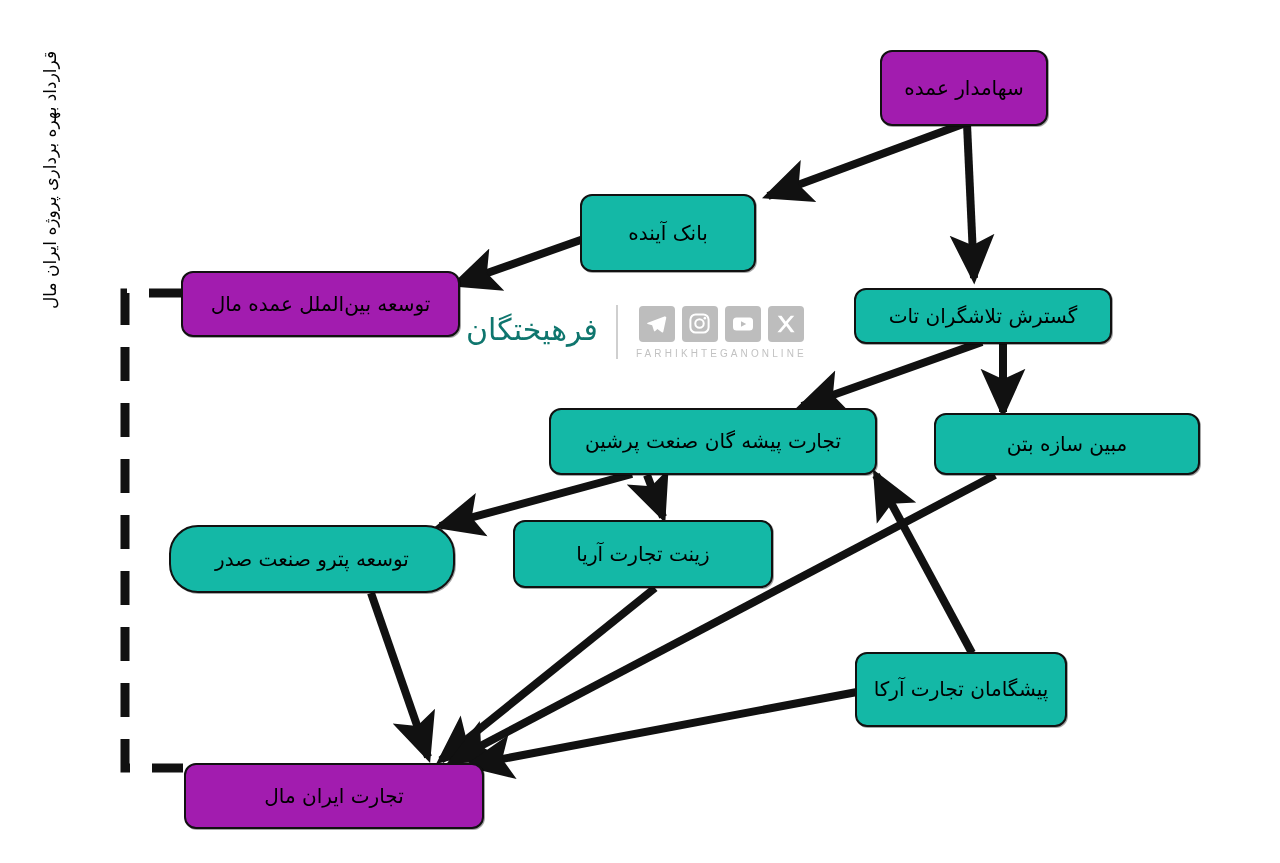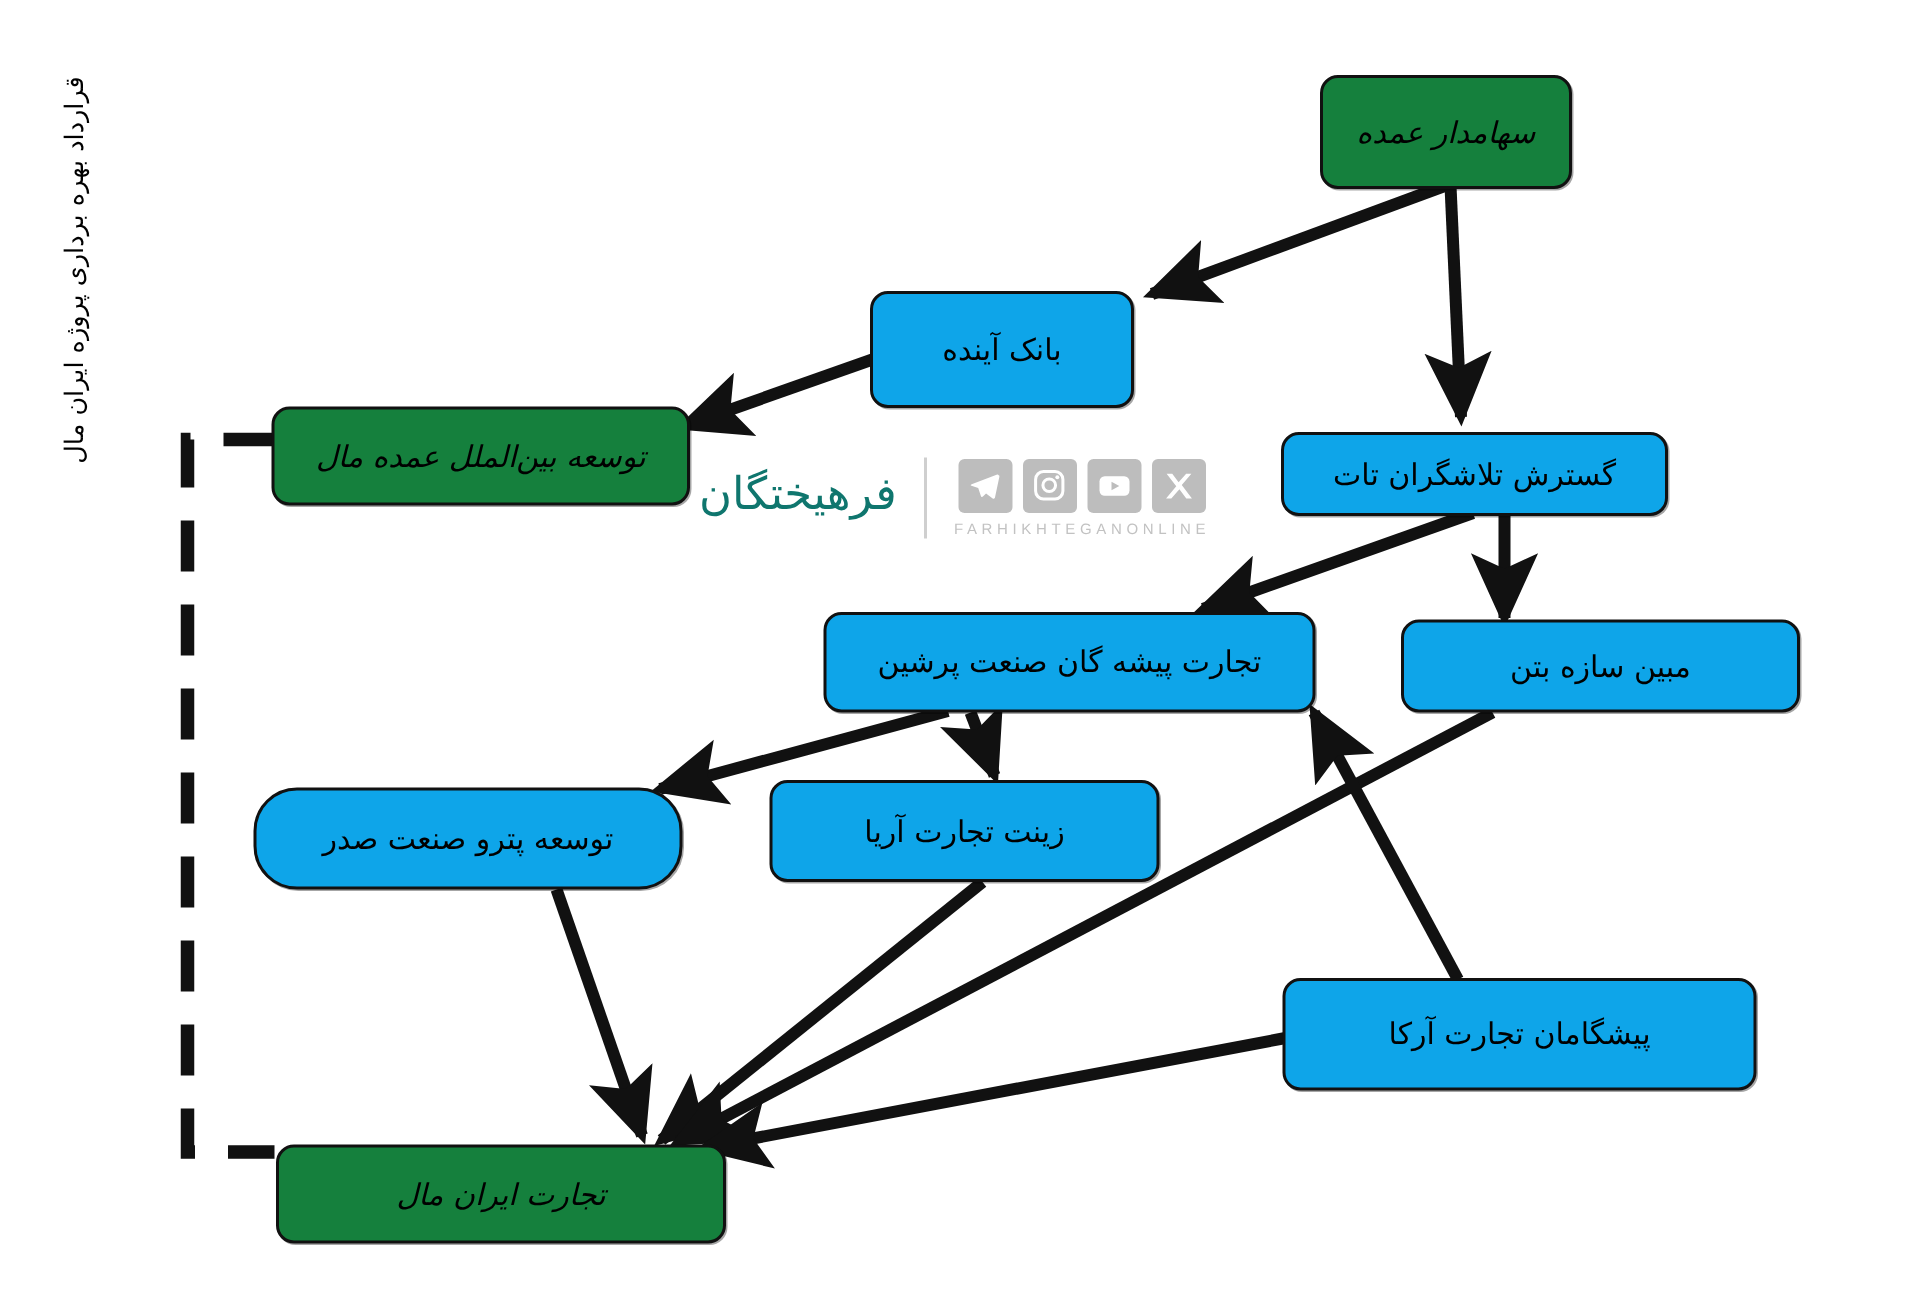--- a/index.html
+++ b/index.html
@@ -23,32 +23,31 @@
     inset: 0;
     width: 1280px;
     height: 863px;
     pointer-events: none;
   }
   .node {
     position: absolute;
     box-sizing: border-box;
     border: 2.5px solid #111111;
     border-radius: 12px;
-    background: #0ea5e9;
+    background: #14b8a6;
     display: flex;
     align-items: center;
     justify-content: center;
     text-align: center;
     direction: rtl;
     z-index: 3;
     box-shadow: 1px 1px 0 rgba(0,0,0,0.35);
   }
   .node.shaded {
-    background: #15803d;
-    font-style: italic;
+    background: #a21caf;
   }
   .node .label {
     font-size: 20px;
     line-height: 1.25;
     color: #000000;
     font-family: "DejaVu Sans", "Liberation Sans", sans-serif;
     padding: 0 8px;
     white-space: nowrap;
   }
   
@@ -223,21 +222,21 @@
   </div>
 
   <div class="node" style="left:169px; top:525px; width:286px; height:68px;border-radius:29px;">
     <span class="label">توسعه پترو صنعت صدر</span>
   </div>
 
   <div class="node" style="left:513px; top:520px; width:260px; height:68px;">
     <span class="label">زینت تجارت آریا</span>
   </div>
 
-  <div class="node" style="left:855px; top:652px; width:316px; height:75px;">
+  <div class="node" style="left:855px; top:652px; width:212px; height:75px;">
     <span class="label">پیشگامان تجارت آرکا</span>
   </div>
 
   <div class="node shaded" style="left:184px; top:763px; width:300px; height:66px;">
     <span class="label">تجارت ایران مال</span>
   </div>
 
   <div id="bracket-label">قرارداد بهره برداری پروژه ایران مال</div>
 
 </div>

